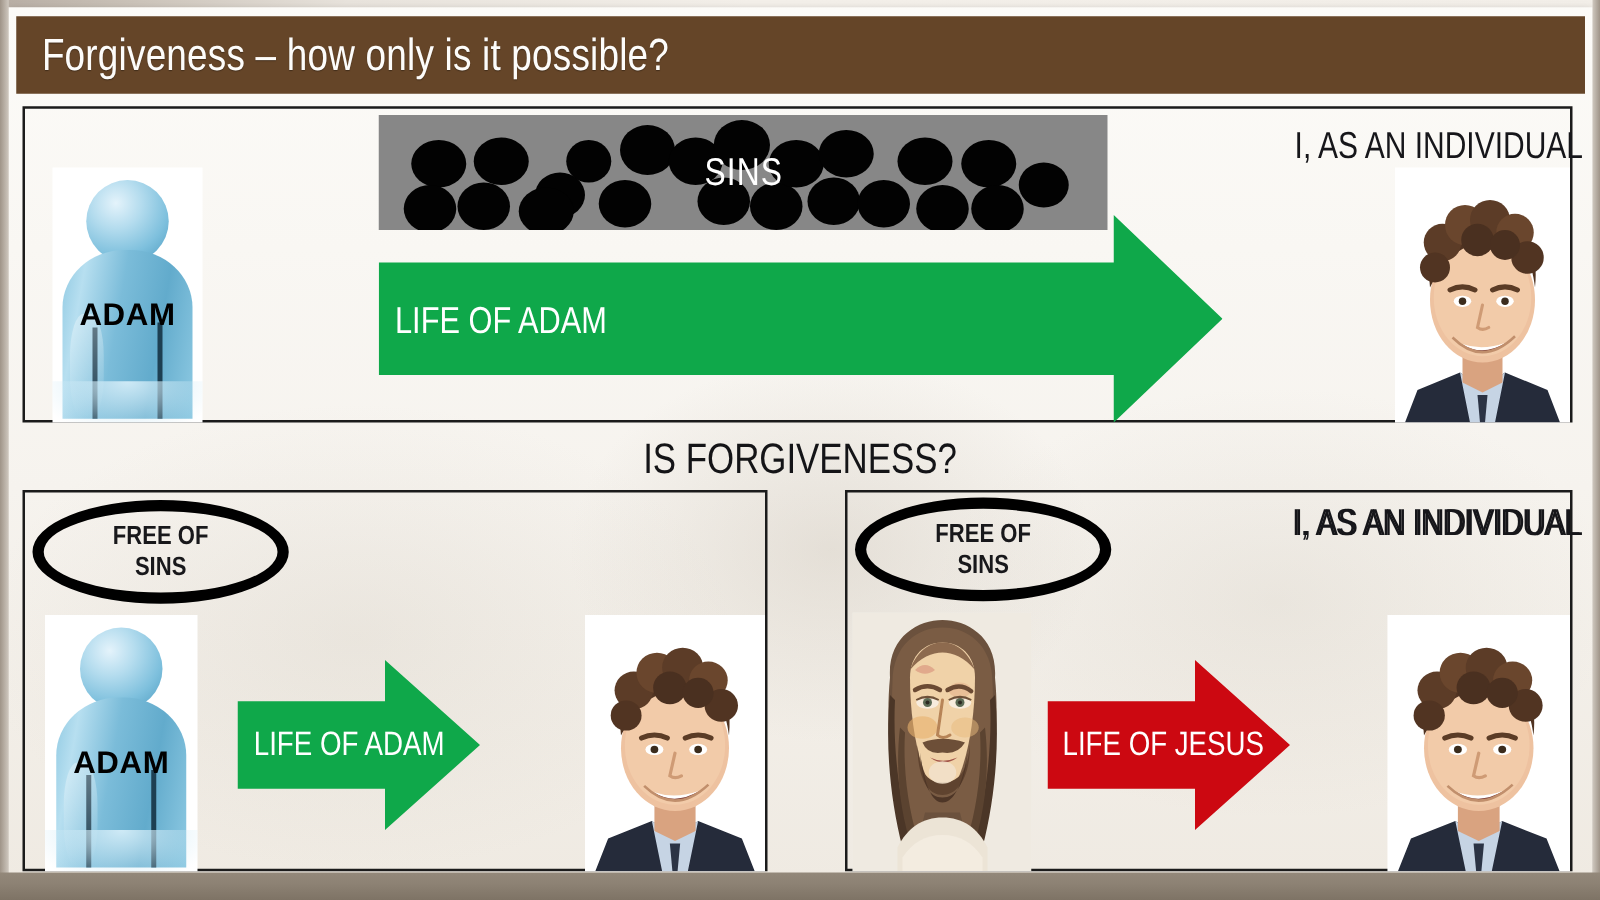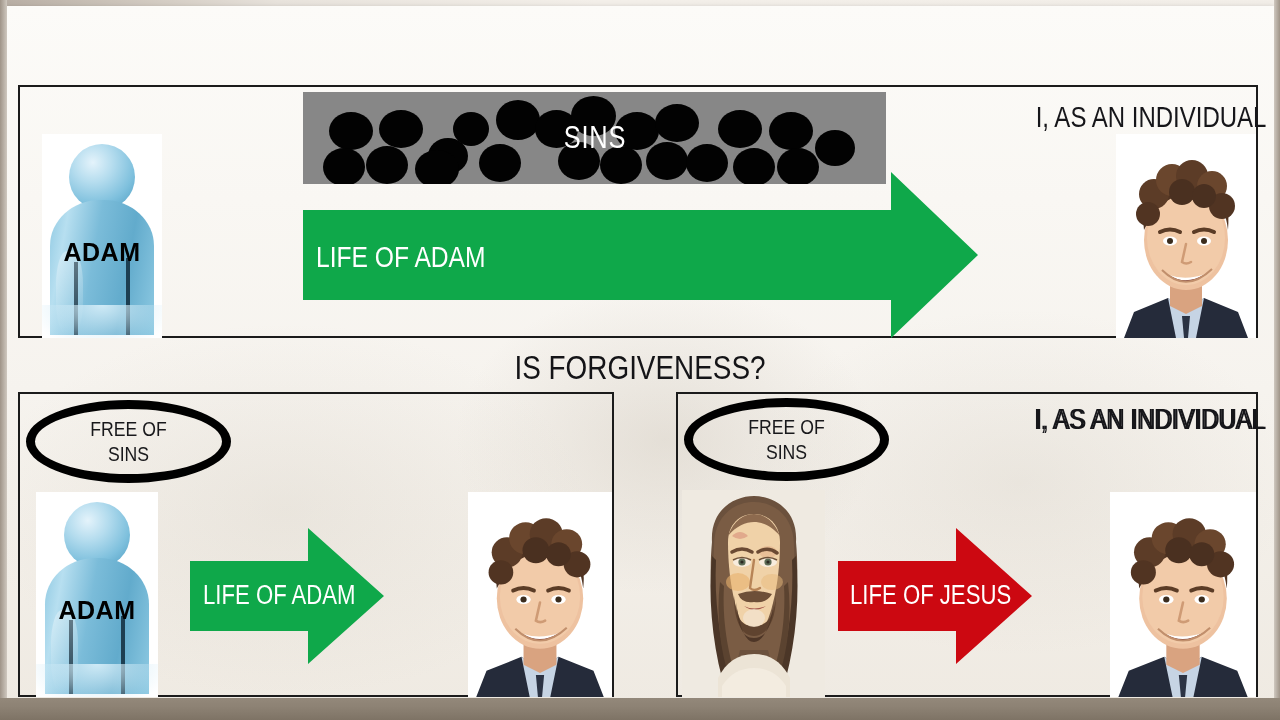--- a/index.html
+++ b/index.html
@@ -149,21 +149,21 @@
 
   #arrow-bl       { left: 190px; top: 528px; width: 194px; height: 136px; }
   #arrow-bl-text  { left: 203px; top: 580px; font-size: 27px; }
 
   #arrow-br       { left: 838px; top: 528px; width: 194px; height: 136px; }
   #arrow-br-text  { left: 850px; top: 580px; font-size: 27px; }
 
   
   .free-ellipse {
     position: absolute;
-    width: 205px; height: 83px;
+    width: 205px; height: 83px; font-weight: bold;
   }
   .free-ellipse .ring {
     position: absolute;
     inset: 0;
     border: 9px solid #000000;
     border-radius: 50%;
     box-sizing: border-box;
   }
   .free-ellipse .free-text {
     position: absolute;
@@ -241,20 +241,23 @@
 <body>
 
 <div id="slide-root">
   <div id="slide-paper">
     <div id="slide-watermark"></div>
   </div>
   <div id="left-edge"></div>
   <div id="right-edge"></div>
   <div id="bottom-edge"></div>
 
+  <div id="title-bar">
+    <div id="title-text">Forgiveness – how only is it possible?</div>
+  </div>
 
   <div class="panel" id="panel-top"></div>
 
   <div class="adam-figure" id="adam-top">
     <div class="adam-head" style="width:66px;height:66px;top:10px;"></div>
     <div class="adam-body" style="width:104px;height:135px;top:66px;">
       <div class="adam-arm-line" style="left:24px;top:62px;height:73px;"></div>
       <div class="adam-arm-line" style="right:24px;top:58px;height:77px;"></div>
     </div>
     <div class="adam-floor"></div>

